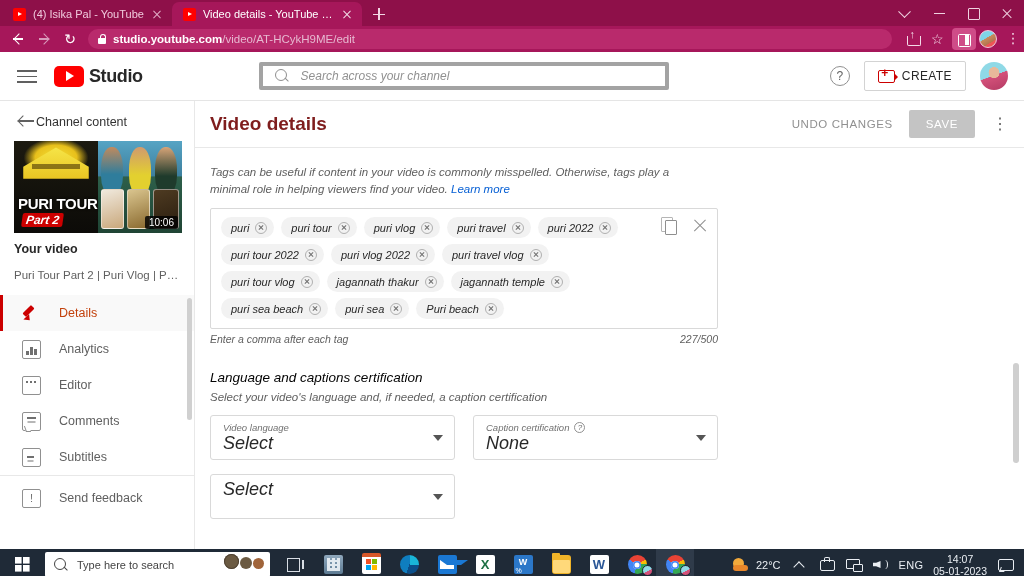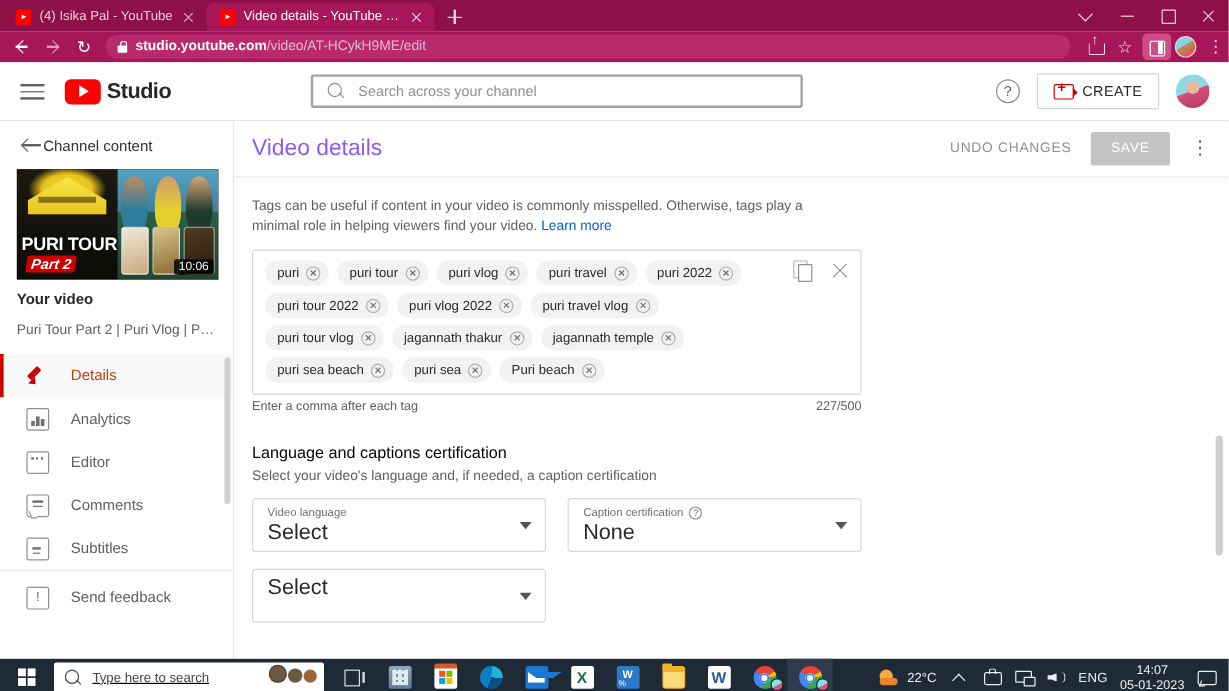--- a/index.html
+++ b/index.html
@@ -172,23 +172,24 @@
     display: flex; align-items: center; justify-content: center;
   }
   .logo-badge::after {
     content: ""; width: 0; height: 0; border-left: 8px solid #fff;
     border-top: 5px solid transparent; border-bottom: 5px solid transparent;
     margin-left: 2px;
   }
   .logo-text { font-size: 18px; font-weight: 700; color: #282828; letter-spacing: -0.4px; }
 
   .searchbar {
-    width: 410px; height: 28px; border: 2px solid #a3a3a3; border-radius: 2px;
+    width: 410px; height: 28px; border: 4px solid #a3a3a3; border-radius: 2px;
     display: flex; align-items: center; gap: 12px; padding: 0 12px;
     margin-left: 116px;
+    font-style: italic;
   }
   .mag { width: 14px; height: 14px; position: relative; flex: 0 0 14px; }
   .mag::before {
     content: ""; position: absolute; left: 0; top: 0; width: 10px; height: 10px;
     border: 1.4px solid #909090; border-radius: 50%;
   }
   .mag::after {
     content: ""; position: absolute; left: 9px; top: 10px; width: 5px; height: 1.4px;
     background: #909090; transform: rotate(45deg);
   }
@@ -366,36 +367,36 @@
     position: absolute; right: 2px; top: 197px; width: 5px; height: 122px;
     background: #d0d0d0; border-radius: 3px;
   }
 
   
   .main { flex: 1 1 auto; position: relative; overflow: hidden; background: #fff; }
   .main-header {
     height: 47px; display: flex; align-items: center; padding: 0 19px 0 15px;
     border-bottom: 1px solid #e8e8e8;
   }
-  .page-title { font-size: 19px; color: #8b5cf6; font-weight: 400; }
+  .page-title { font-size: 19px; color: #7f1d1d; font-weight: 700; }
   .main-actions { margin-left: auto; display: flex; align-items: center; gap: 12px; }
   .undo-btn {
     font-size: 11.5px; color: #909090; letter-spacing: .6px; padding: 6px 4px;
   }
   .save-btn {
     background: #c4c4c4; color: #fff; font-size: 11.5px; letter-spacing: .6px;
     padding: 8px 17px; border-radius: 2px;
   }
   .kebab { width: 18px; height: 22px; position: relative; }
   .kebab::before {
     content: "\22EE"; position: absolute; left: 5px; top: 0; font-size: 16px;
     color: #606060; line-height: 22px;
   }
 
-  .main-scroll { padding: 16px 0 0 15px; position: relative; }
+  .main-scroll { padding: 16px 0 0 15px; position: relative; font-style: italic; }
 
   .hint {
     font-size: 11.5px; color: #606060; line-height: 16.5px; max-width: 500px;
     margin-bottom: 11px;
   }
   .hint a { color: #065fd4; text-decoration: none; }
 
   .tagbox {
     width: 508px; border: 1px solid #d9d9d9; border-radius: 2px; background: #fff;
     padding: 8px 8px 9px 10px; position: relative; min-height: 112px;
@@ -485,21 +486,20 @@
     background:
       linear-gradient(#fff,#fff) 0 0/6.6px 6.6px no-repeat,
       linear-gradient(#fff,#fff) 8.4px 0/6.6px 6.6px no-repeat,
       linear-gradient(#fff,#fff) 0 8.4px/6.6px 6.6px no-repeat,
       linear-gradient(#fff,#fff) 8.4px 8.4px/6.6px 6.6px no-repeat;
   }
   .tb-search {
     width: 225px; height: 25px; background: #ffffff; border-radius: 2px;
     display: flex; align-items: center; gap: 9px; padding: 0 9px; position: relative;
     overflow: hidden;
-    text-decoration: underline;
   }
   .tb-search .mag::before { border-color: #444; }
   .tb-search .mag::after  { background: #444; }
   .tb-search-ph { font-size: 11px; color: #444; }
   .cortana-art {
     position: absolute; right: 6px; top: 2px; display: flex; align-items: flex-end; gap: 1px;
   }
   .ca-ball { width: 15px; height: 15px; border-radius: 50%; }
   .ca1 { background: #6b5a42; box-shadow: inset 0 0 0 1px #4f4233; }
   .ca2 { background: #6b5a42; width: 12px; height: 12px; }

